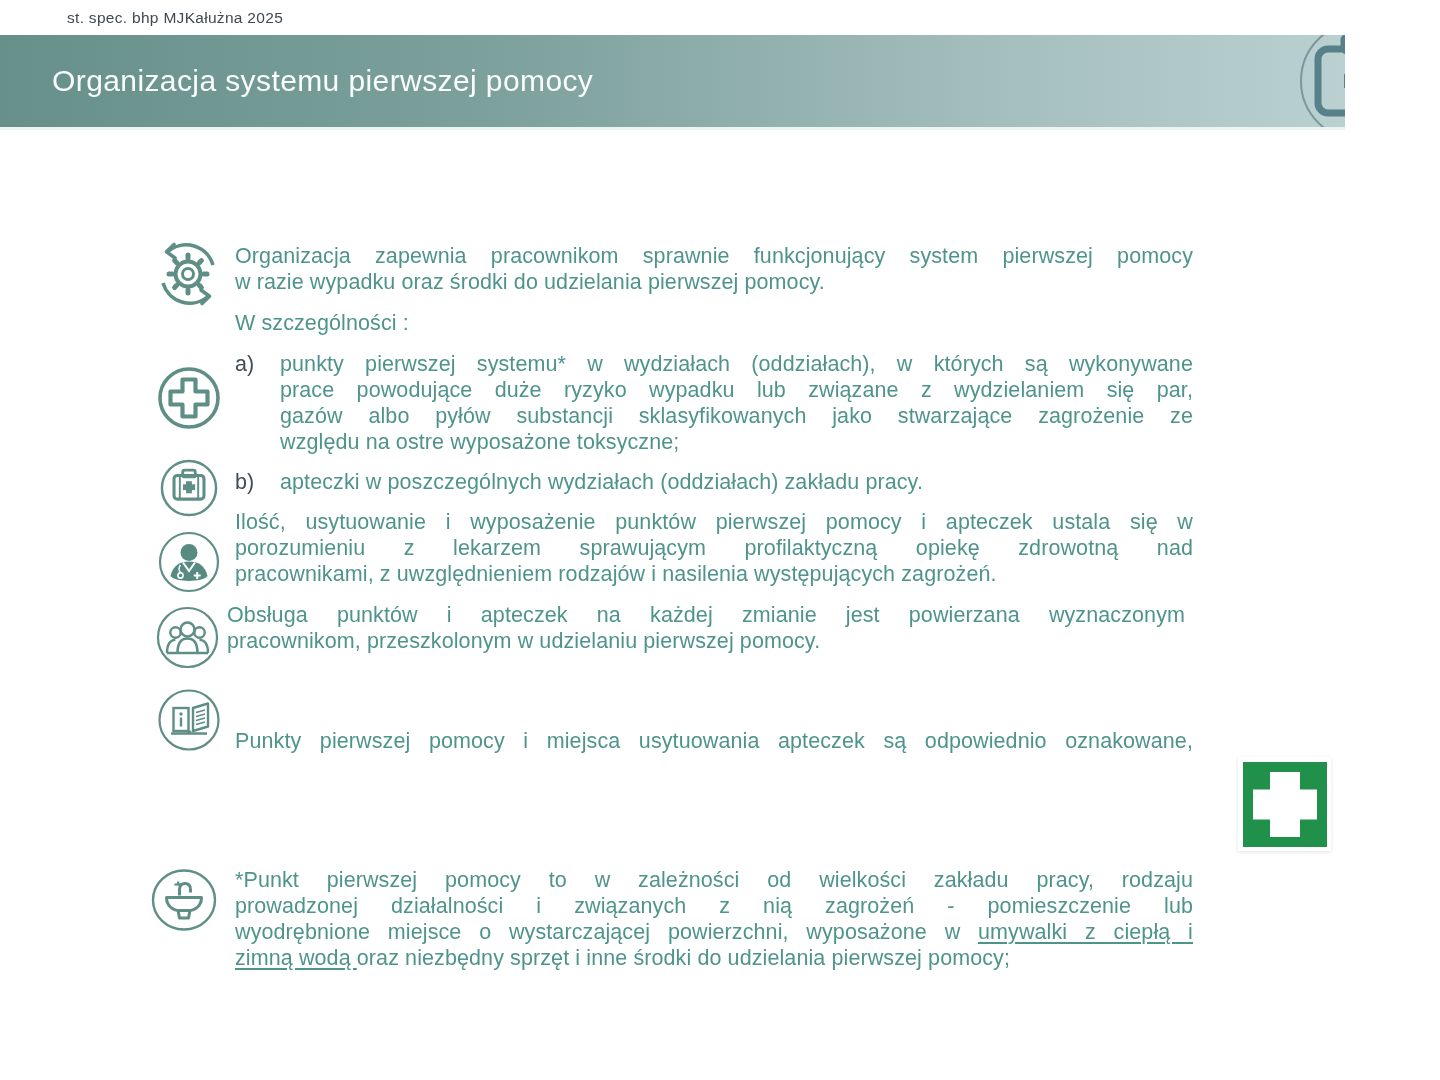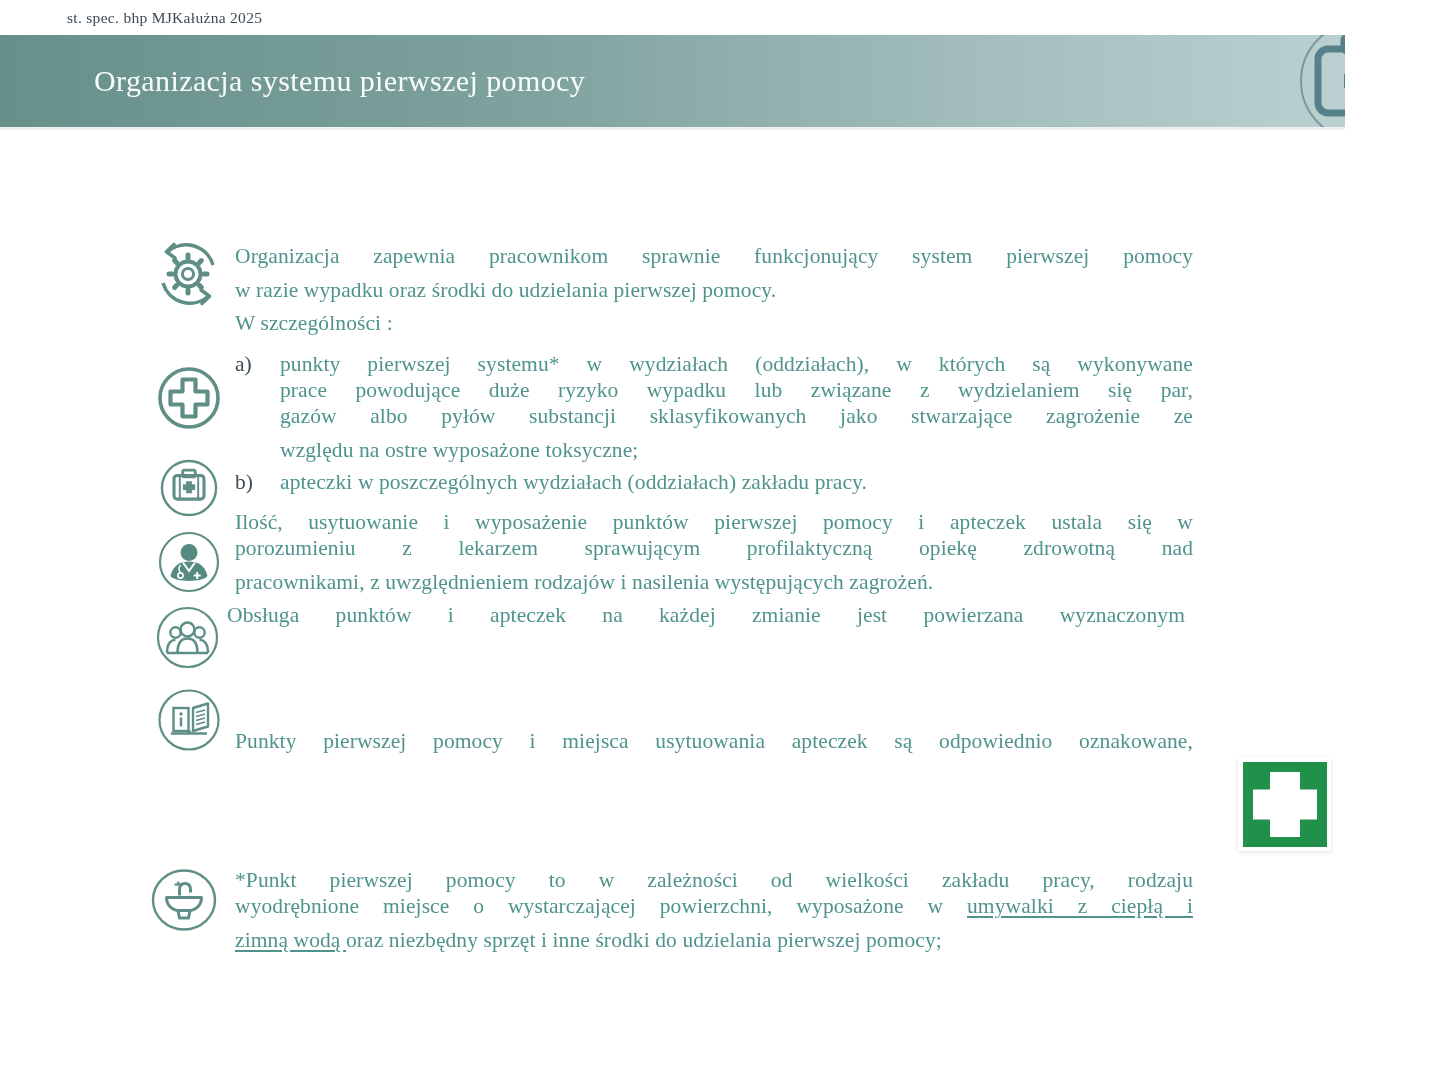--- a/index.html
+++ b/index.html
@@ -1,37 +1,37 @@
 <!DOCTYPE html>
 <html><head>
 <meta charset="utf-8">
 <style>
   html,body{margin:0;padding:0;background:#ffffff;}
   #page{position:relative;width:1345px;height:1080px;background:#ffffff;overflow:hidden;
-        font-family:Liberation Serif, serif;}
+        font-family:Liberation Sans, sans-serif;}
 
   .top-label{position:absolute;left:67px;top:9px;font-size:15.5px;color:#3d4a52;
              letter-spacing:.3px;}
 
   .banner{position:absolute;left:0;top:35px;width:1440px;height:92px;overflow:hidden;
           background:linear-gradient(to right,#67908b 0%,#7da19d 35%,#a5bfbe 70%,#c0d5d6 100%);
           display:flex;align-items:center;}
-  .banner-title{margin-left:94px;font-size:30px;font-weight:300;color:#fafdfd;
+  .banner-title{margin-left:52px;font-size:30px;font-weight:300;color:#fafdfd;
                 letter-spacing:.4px;}
   .banner-sep{position:absolute;left:0;top:127px;width:1440px;height:3px;background:#edf3f3;}
   .banner-kit{position:absolute;left:1298px;top:-16px;}
 
   .icon{position:absolute;}
   .marker{position:absolute;width:40px;font-size:21.5px;line-height:26px;color:#3e4d57;}
 
   .ptext{position:absolute;width:958px;font-size:21.5px;line-height:26px;color:#4f948c;
          letter-spacing:.1px;}
   .ptext.narrow{width:913px;}
   .tline{text-align:justify;text-align-last:justify;white-space:normal;}
-  .tline-last{text-align-last:left;margin-top:8px;}
+  .tline-last{text-align-last:left;}
   .uline{text-decoration:underline;text-underline-offset:3px;}
 
   .green-sign{position:absolute;left:1238px;top:757px;width:93px;height:94px;background:#ffffff;
               box-shadow:0 1px 4px rgba(0,0,0,.12);display:flex;align-items:center;justify-content:center;}
 </style>
 </head>
 <body>
 
 <div id="page">
 
@@ -127,20 +127,21 @@
       <circle cx="43.5" cy="26.5" r="5.2" stroke-width="2.4"></circle>
       <path d="M11 47 C11 38.5 14 34 19.5 33.6" stroke-width="2.4"></path>
       <path d="M52 47 C52 38.5 49 34 43.5 33.6" stroke-width="2.4"></path>
       <circle cx="31.5" cy="23.5" r="7" stroke-width="2.6"></circle>
       <path d="M21.5 47 C21.5 37 25.5 32.5 31.5 32.5 C37.5 32.5 41.5 37 41.5 47" stroke-width="2.6"></path>
       <line x1="11" y1="47" x2="52" y2="47" stroke-width="2.4"></line>
     </g>
   </svg>
   <div class="ptext" style="left:227px;top:602px">
       <div class="tline">Obsługa punktów i apteczek na każdej zmianie jest powierzana wyznaczonym</div>
+      <div class="tline tline-last">pracownikom, przeszkolonym w udzielaniu pierwszej pomocy.</div>
     </div>
 
   <svg class="icon" style="left:157px;top:688px" width="64" height="64" viewBox="0 0 64 64">
     <g fill="none" stroke="#5e8e85">
       <circle cx="32" cy="32" r="29.5" stroke-width="2.2"></circle>
       <rect x="16.5" y="20" width="15" height="23" stroke-width="2.4"></rect>
       <path d="M36 20 L51 15.5 L51 38.5 L36 43 Z" stroke-width="2.4" stroke-linejoin="round"></path>
       <path d="M39 24.5 L48 22 M39 28.5 L48 26 M39 32.5 L48 30 M39 36.5 L48 34" stroke-width="1.6"></path>
       <path d="M14 45.5 H50" stroke-width="2.4"></path>
       <path d="M29.5 43 q2 2.5 4.5 0" stroke-width="1.8"></path>
@@ -166,17 +167,18 @@
       <ellipse cx="33" cy="31" rx="31" ry="29.5" stroke-width="2.4"></ellipse>
       <path d="M28.5 26.5 V20.5 Q28.5 14.5 34 14.5 Q39.5 14.5 39.5 20.5 V23.5" stroke-width="3"></path>
       <path d="M23.5 15.5 H31" stroke-width="2.2"></path>
       <path d="M27.2 12.5 V15.5" stroke-width="2.2"></path>
       <path d="M15.5 28.5 H50.5 C50.5 36.5 44.5 41.5 37.5 41.5 H28.5 C21.5 41.5 15.5 36.5 15.5 28.5 Z" stroke-width="3" stroke-linejoin="round"></path>
       <path d="M27 41.5 L28.5 49 H37.5 L39 41.5" stroke-width="3" stroke-linejoin="round"></path>
     </g>
   </svg>
   <div class="ptext" style="left:235px;top:867px">
       <div class="tline"><span>*Punkt pierwszej pomocy to w zależności od wielkości zakładu pracy, rodzaju</span></div>
+      <div class="tline"><span>prowadzonej działalności i związanych z nią zagrożeń - pomieszczenie lub</span></div>
       <div class="tline"><span>wyodrębnione miejsce o wystarczającej powierzchni, wyposażone w </span><span class="uline">umywalki z ciepłą i</span></div>
       <div class="tline tline-last"><span class="uline">zimną wodą </span><span>oraz niezbędny sprzęt i inne środki do udzielania pierwszej pomocy;</span></div>
     </div>
 
 </div>
 
 </body></html>

